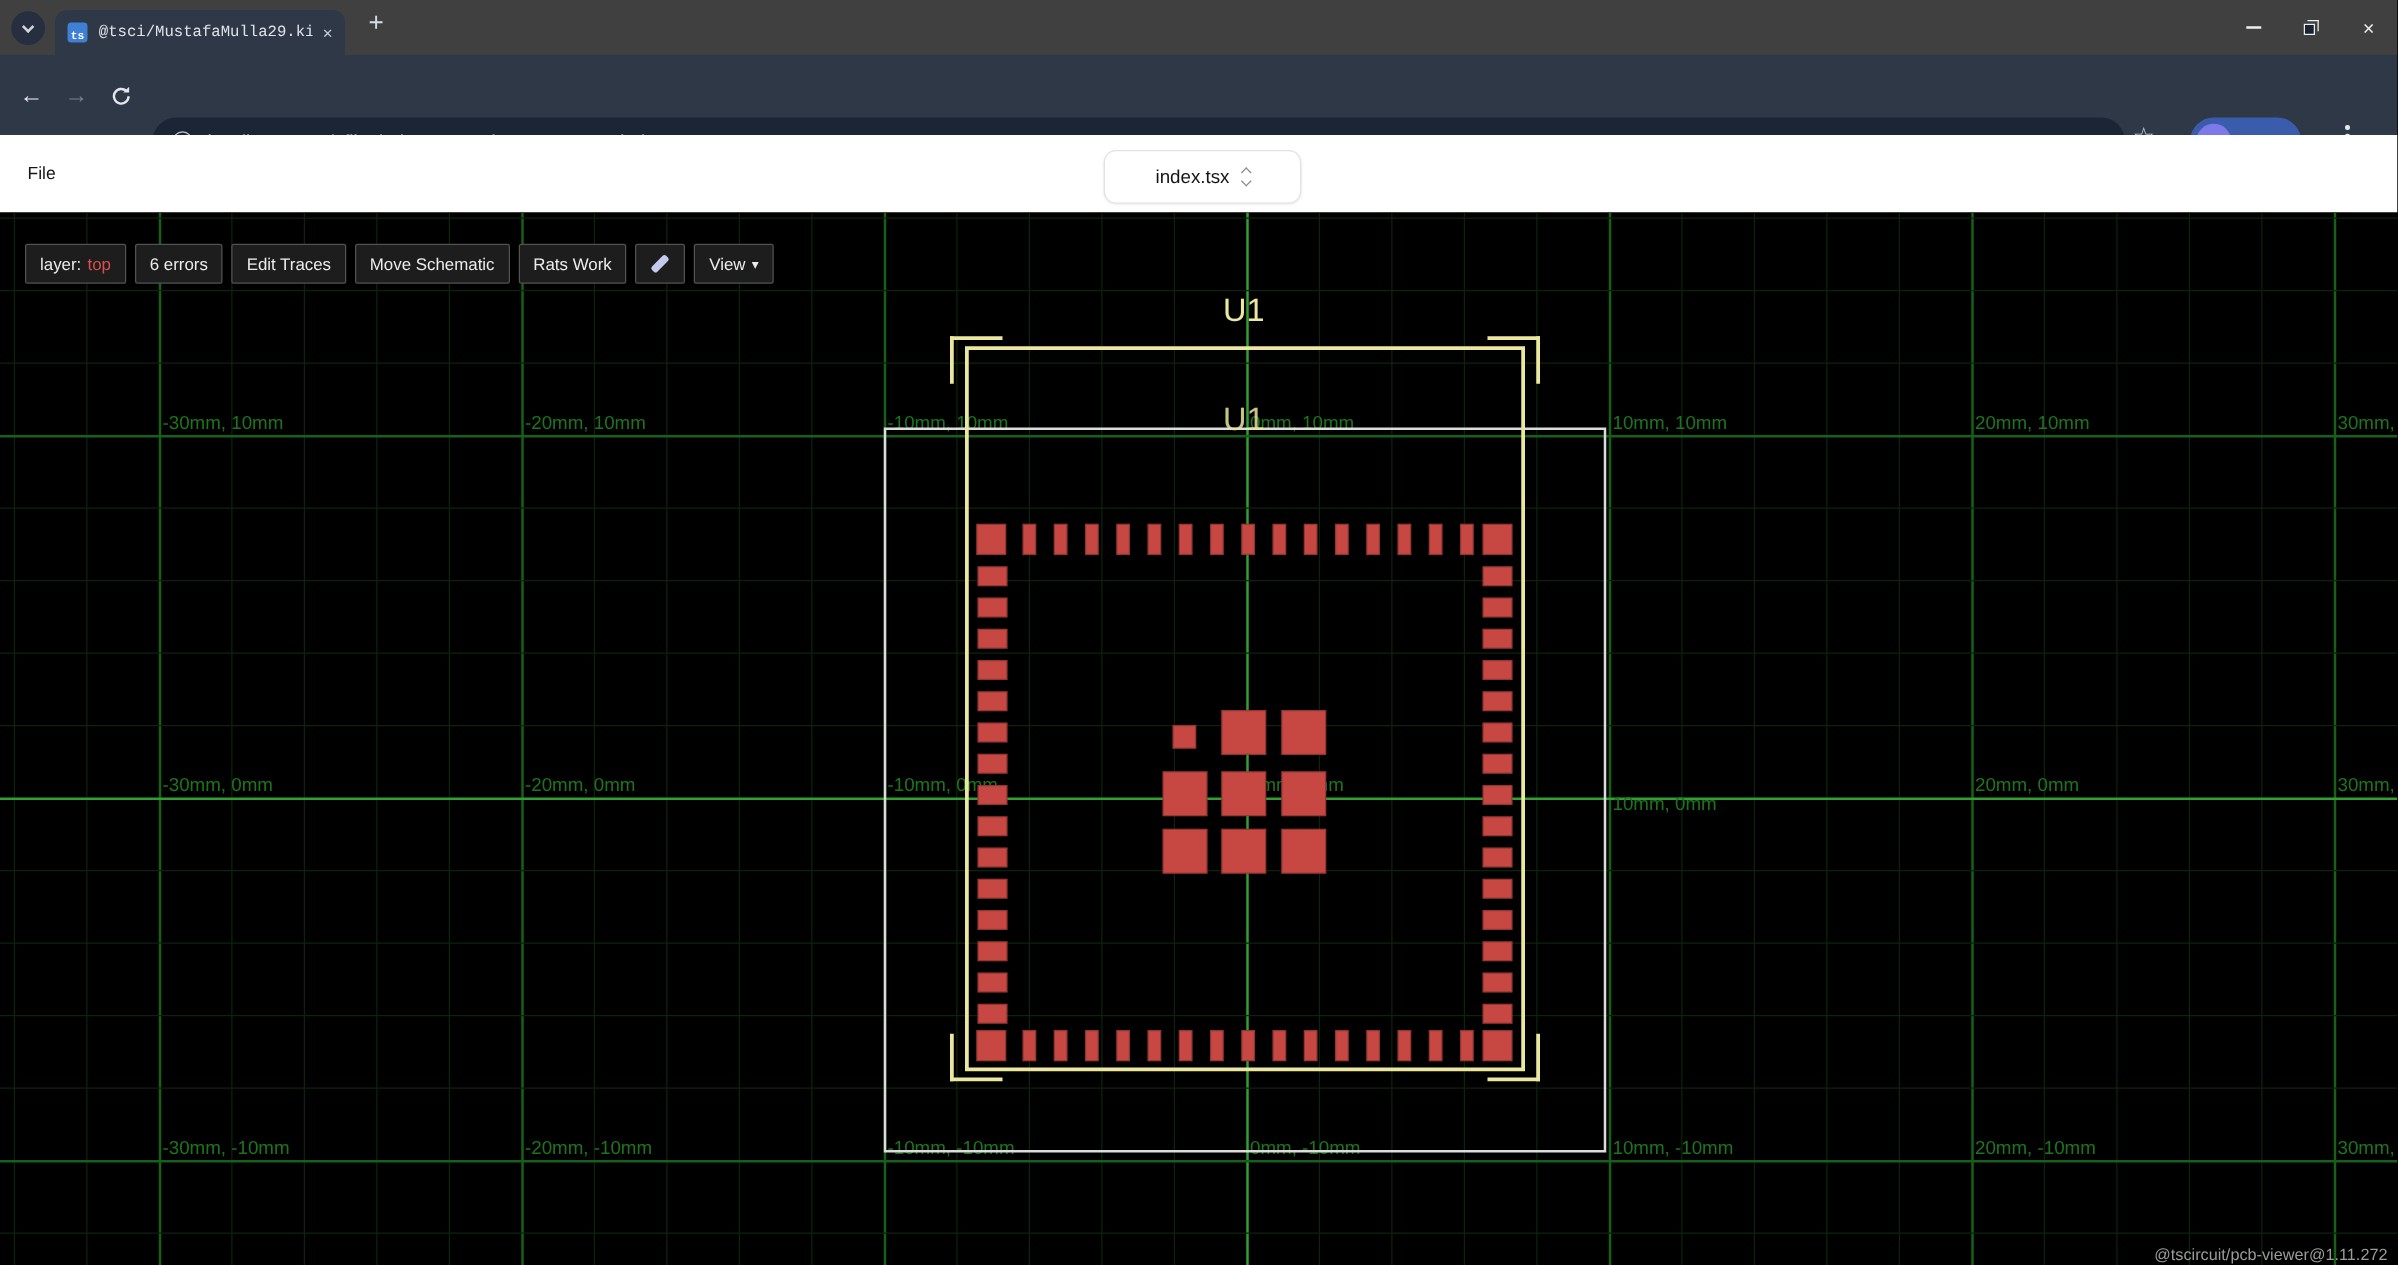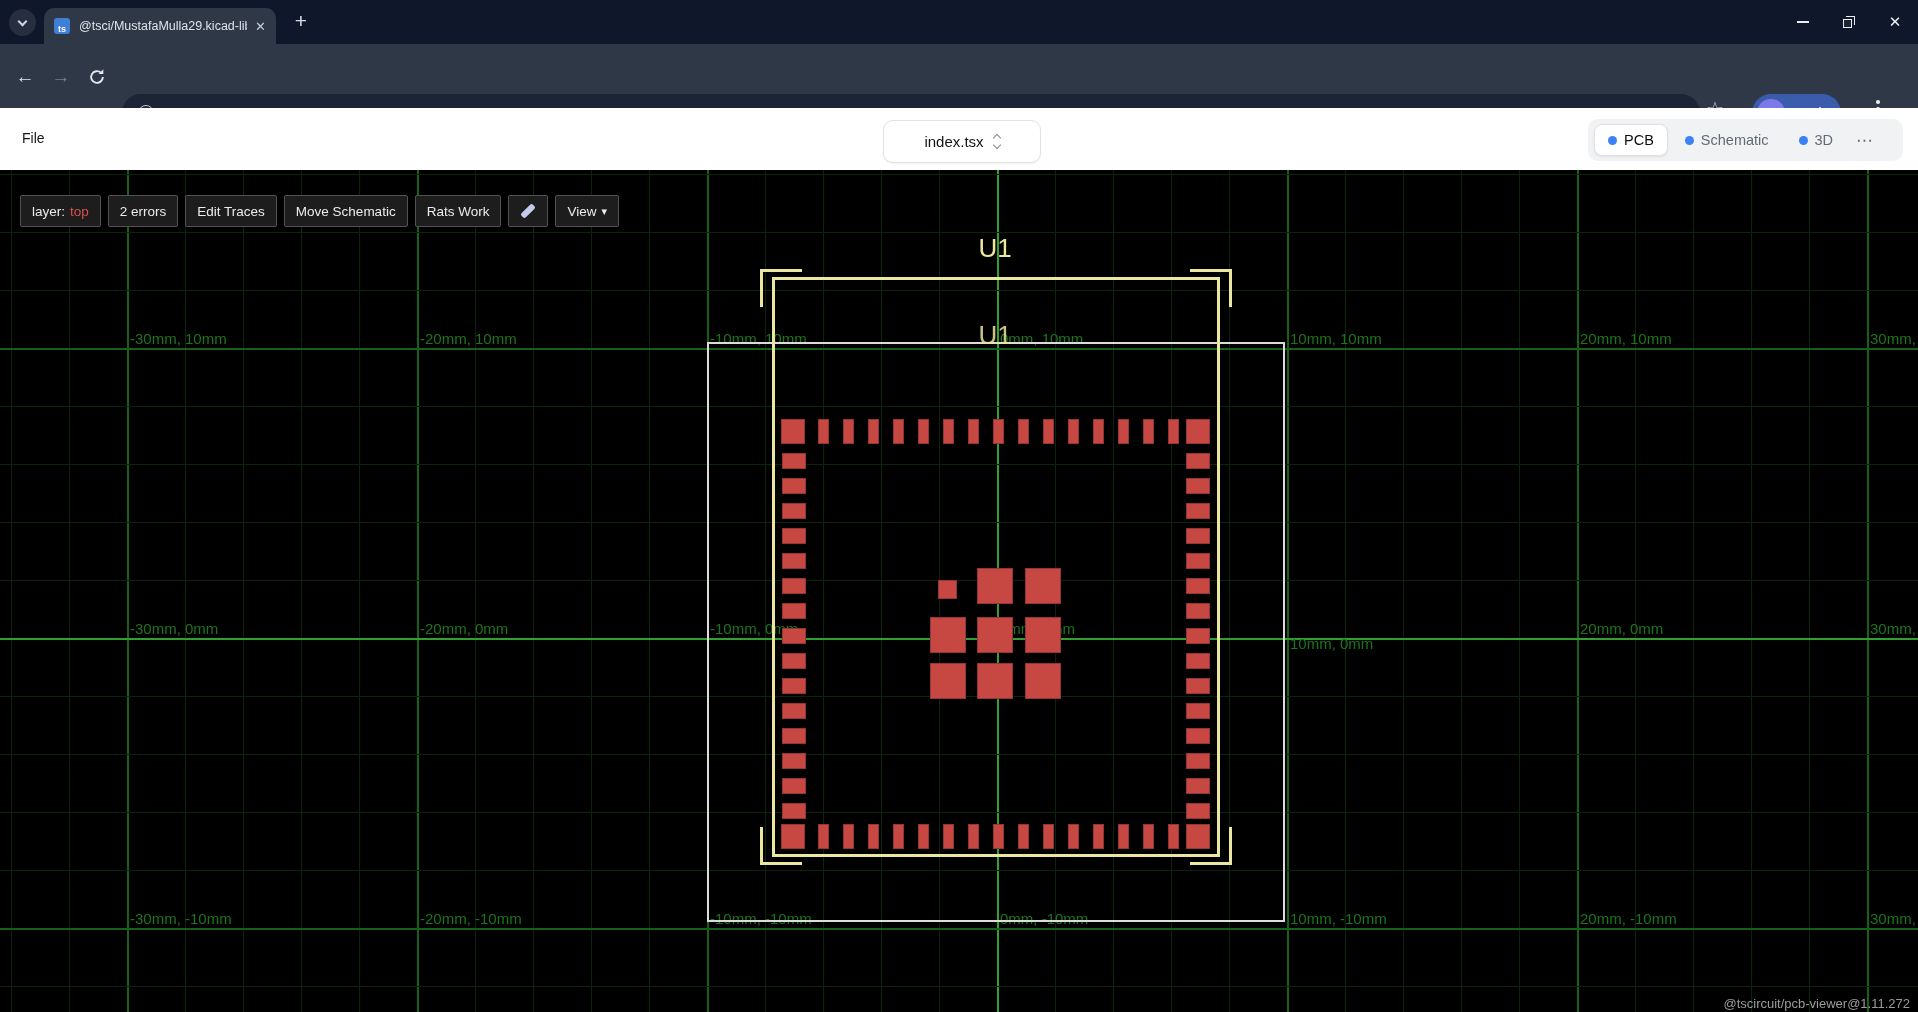--- a/index.html
+++ b/index.html
@@ -1,20 +1,20 @@
 <!DOCTYPE html>
 <html><head>
 <meta charset="utf-8">
 <style>
   * { box-sizing: border-box; margin: 0; padding: 0; }
   html,body { width:1918px; height:1012px; overflow:hidden; background:#000;
     font-family:"Liberation Sans", sans-serif; }
 
   
-  .tabstrip { position:relative; width:100%; height:44px; background:#0f172a; }
+  .tabstrip { position:relative; width:100%; height:44px; background:#404040;font-family:Liberation Mono, monospace; }
   .tab-search { position:absolute; left:9px; top:9px; width:27px; height:27px;
     border-radius:50%; background:#272e3f; display:flex; align-items:center; justify-content:center; cursor:pointer; }
   .chev { width:7px; height:7px; border-right:2px solid #cfd4de; border-bottom:2px solid #cfd4de;
     transform:rotate(45deg); margin-top:-3px; }
   .tab { position:absolute; left:44px; top:8px; width:232px; height:36px; background:#2e3847;
     border-radius:10px 10px 0 0; display:flex; align-items:center; padding:0 10px; cursor:pointer; }
   .favicon { width:16px; height:16px; border-radius:3px; background:#3f7fd6; color:#fff;
     font-size:9px; font-weight:bold; display:flex; align-items:flex-end; justify-content:center; }
   .tab-title { color:#dfe3ea; font-size:12.5px; margin-left:9px; white-space:nowrap; overflow:hidden; flex:1; }
   .tab-close { color:#c7ccd6; font-size:13px; margin-left:8px; cursor:pointer; }
@@ -145,37 +145,20 @@
 </div>
 
 <div class="pageheader">
   <div class="file-menu">File</div>
   <div class="file-select">
     <span class="file-select-label">index.tsx</span>
     <span class="updown">
         <span class="c u"></span>
         <span class="c d"></span>
       </span>
-  </div>
-  <div class="segwrap">
-    <span id="seg-items" style="display:flex;align-items:center;gap:4px">
-        <div class="seg active">
-          <span class="dot" style="background: rgb(59, 130, 246);"></span>
-          <span>PCB</span>
-        </div>
-        <div class="seg">
-          <span class="dot" style="background: rgb(59, 130, 246);"></span>
-          <span>Schematic</span>
-        </div>
-        <div class="seg">
-          <span class="dot" style="background: rgb(59, 130, 246);"></span>
-          <span>3D</span>
-        </div>
-      </span>
-    <span class="seg-more">⋯</span>
   </div>
 </div>
 
 <div class="canvas" id="canvas">
   <div id="grid-layer">
       <div class="gline-v" style="left: 11px; width: 1px; background: rgb(11, 36, 11);"></div>
       <div class="gline-v" style="left: 69px; width: 1px; background: rgb(11, 36, 11);"></div>
       <div class="gline-v" style="left: 127px; width: 2px; background: rgb(23, 96, 23);"></div>
       <div class="gline-v" style="left: 185px; width: 1px; background: rgb(11, 36, 11);"></div>
       <div class="gline-v" style="left: 243px; width: 1px; background: rgb(11, 36, 11);"></div>
@@ -335,21 +318,21 @@
       <div class="pad" style="left: 977px; top: 493px; width: 36px; height: 36px; background: rgb(199, 72, 67);"></div>
       <div class="pad" style="left: 1025px; top: 493px; width: 36px; height: 36px; background: rgb(199, 72, 67);"></div>
     </div>
 
   <div class="pcbtoolbar" id="pcb-toolbar">
       <div class="tbtn">
         <span>layer:</span>
         <span class="red">top</span>
       </div>
       <div class="tbtn">
-        <span>2 errors</span>
+        <span>6 errors</span>
       </div>
       <div class="tbtn">
         <span>Edit Traces</span>
       </div>
       <div class="tbtn">
         <span>Move Schematic</span>
       </div>
       <div class="tbtn">
         <span>Rats Work</span>
       </div>

